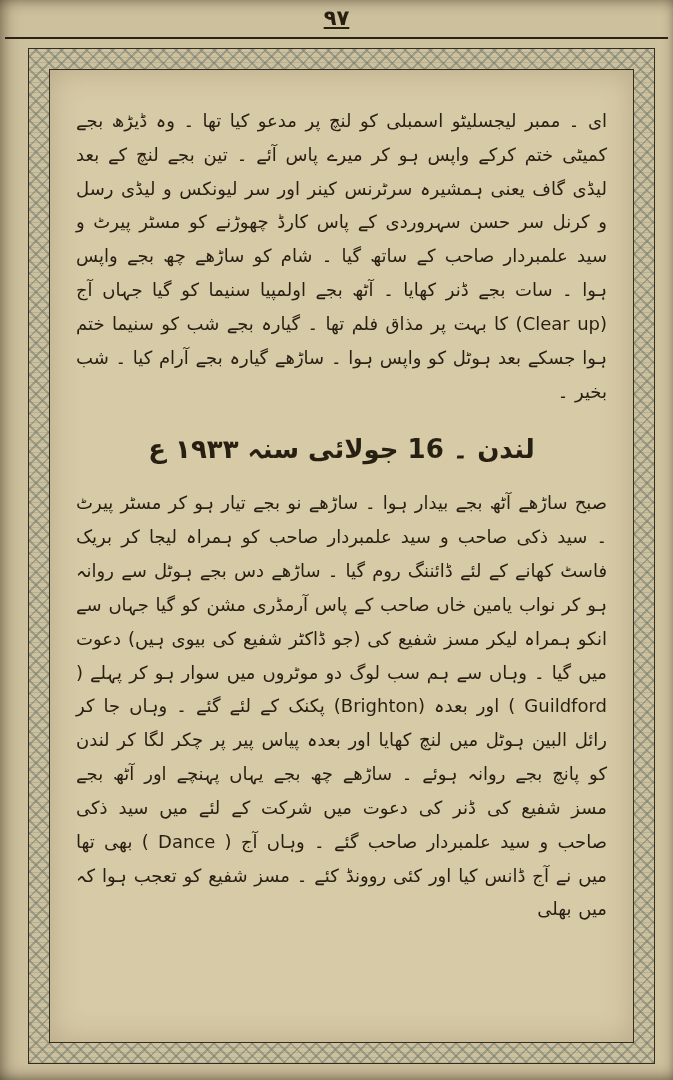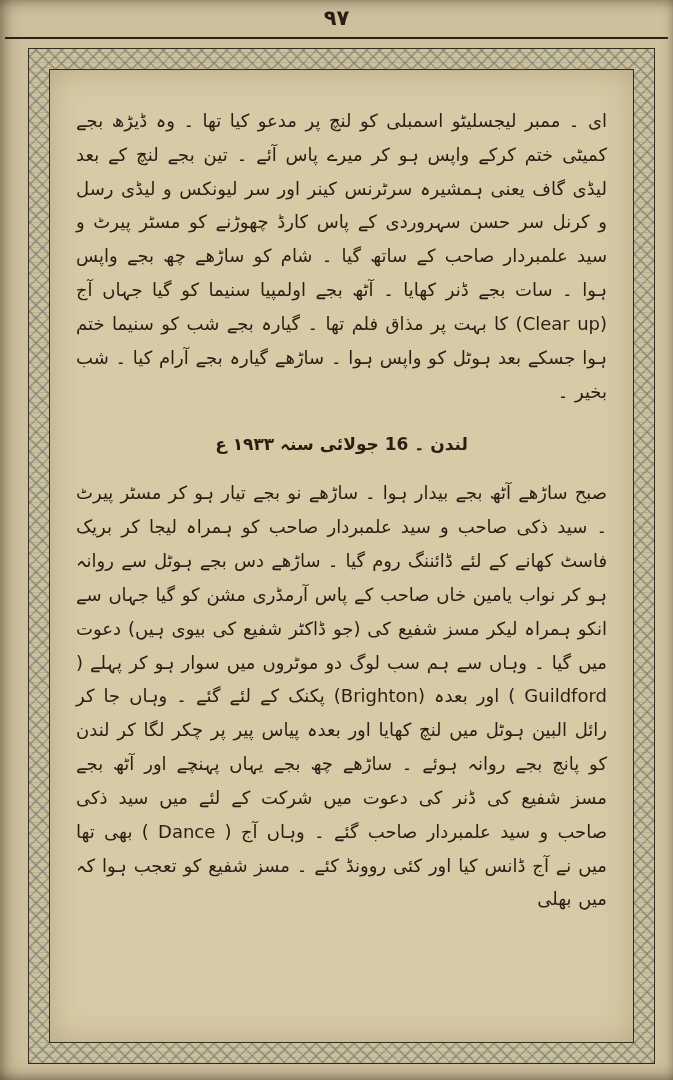--- a/index.html
+++ b/index.html
@@ -24,20 +24,21 @@
       inset -6px 0 12px -7px rgba(45,33,16,.35),
       inset 0 -10px 16px -9px rgba(45,33,16,.5),
       inset 0 12px 14px -10px rgba(45,33,16,.30);
   }
   .page-number{
     position:absolute;top:6px;left:0;right:0;
     text-align:center;
     font-size:21px;font-weight:bold;
     color:var(--ink);
     letter-spacing:2px;
+    text-decoration:underline;
   }
   .top-rule{
     position:absolute;top:37px;left:5px;right:5px;height:2px;
     background:#2a2118;
   }
   .frame{
     position:absolute;top:48px;left:18px;right:18px;bottom:16px;
     border:1px solid #352b1e;
     padding:20px;
     box-sizing:border-box;
@@ -63,21 +64,21 @@
     color:var(--ink);
     font-size:18px;
     line-height:1.88;
     margin:0;
     word-spacing:1px;
   }
   .heading{
     direction:rtl;
     text-align:center;
     color:var(--ink);
-    font-size:17px;
+    font-size:26px;
     font-weight:700;
     margin:26px 0 22px 0;
     letter-spacing:.5px;
   }
 </style>
 </head>
 <body>
 
 <div class="page">
 

